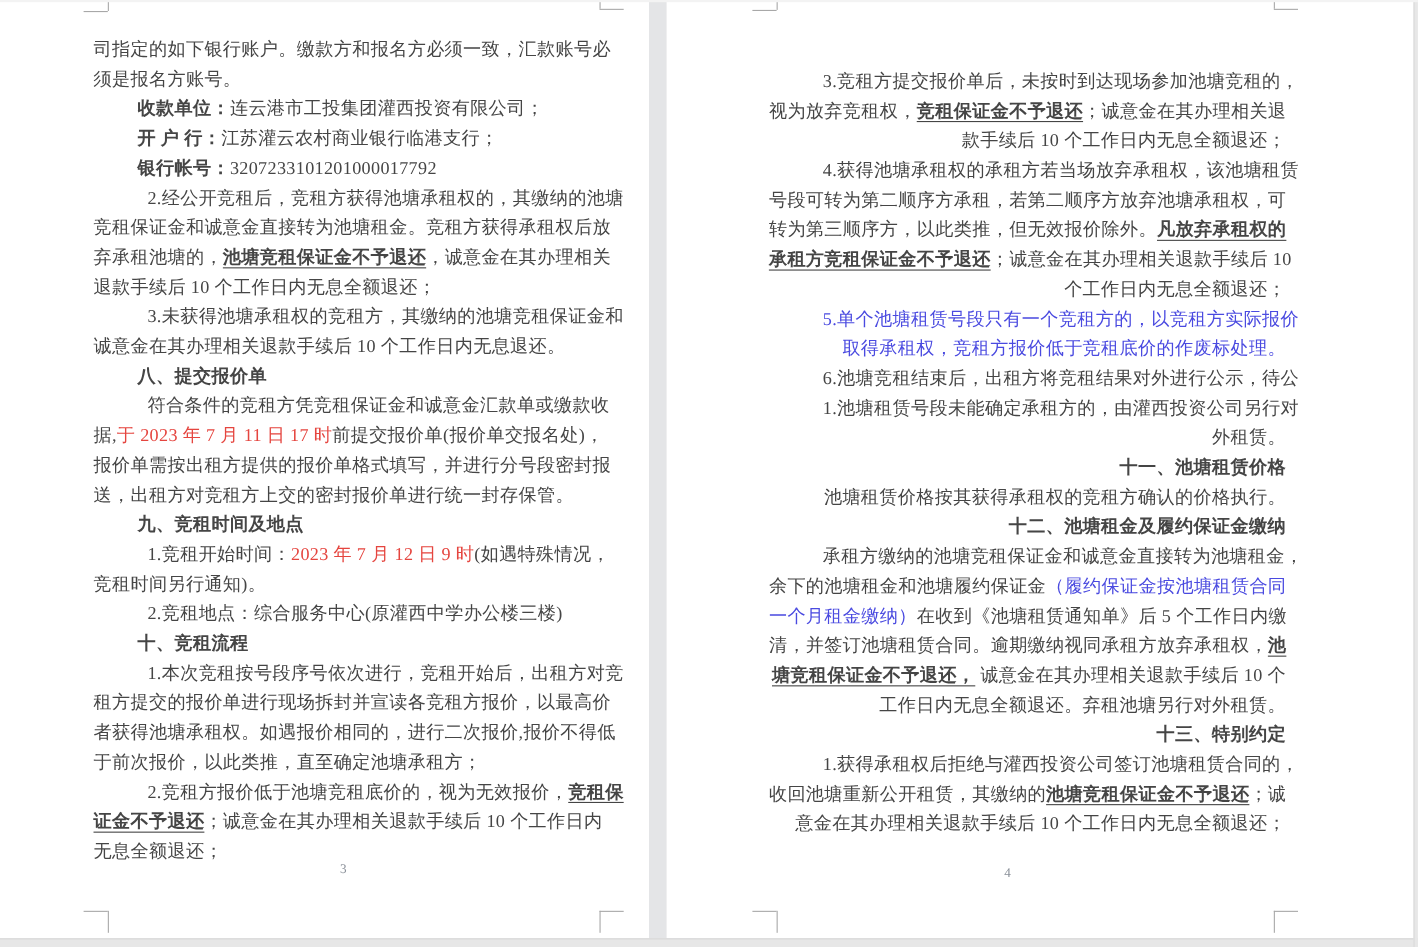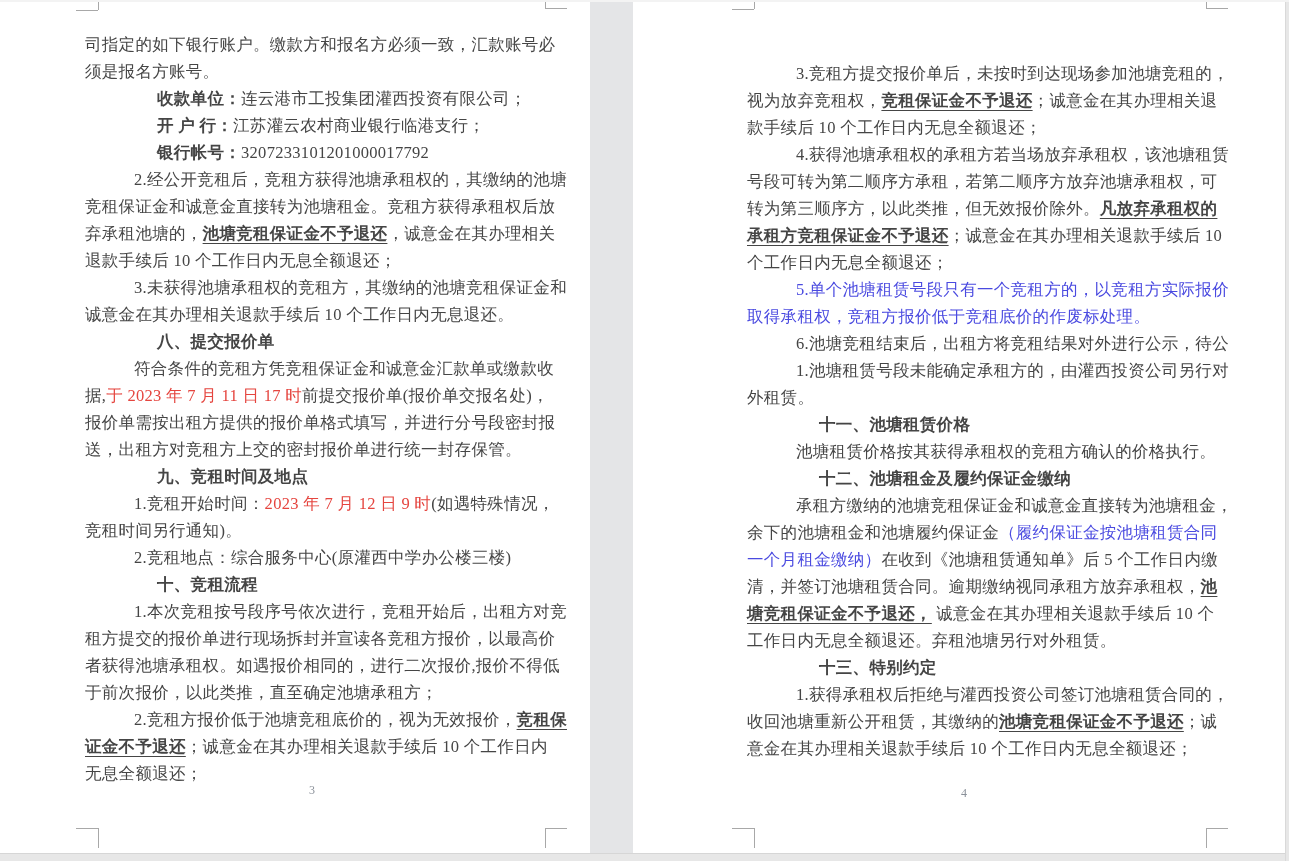--- a/index.html
+++ b/index.html
@@ -11,32 +11,32 @@
     --gap:#e4e5e7;
   }
   html,body{margin:0;padding:0;background:#fff;}
   .screen{
     position:relative;width:1289px;height:861px;background:#ffffff;overflow:hidden;
     font-family:"Liberation Serif","DejaVu Serif",serif;
   }
   .top-strip{position:absolute;left:0;top:0;width:1289px;height:2px;background:#f3f3f3;}
   .page{position:absolute;top:0;height:853px;background:#ffffff;}
   .page-left{left:0;width:688px;}
-  .page-right{left:654px;width:546px;}
+  .page-right{left:606px;width:546px;text-align:right;}
   .gutter{position:absolute;left:590px;top:0;width:43px;height:853px;background:var(--gap);}
   .bottom-strip{position:absolute;left:0;top:853px;width:1289px;height:8px;background:#e7e7e7;border-top:1px solid #d6d6d6;box-sizing:border-box;}
   .right-strip{position:absolute;left:1285px;top:0;width:4px;height:861px;background:#e7e7e7;border-left:1px solid #d9d9d9;box-sizing:border-box;}
   .text-col{position:absolute;}
   .text-col-left{left:85px;top:31px;width:468px;}
   .line{height:27px;line-height:27px;white-space:nowrap;font-size:16.5px;color:var(--body);letter-spacing:0.3px;}
   .indent-0{padding-left:0;}
   .indent-1{padding-left:40px;}
   .indent-2{padding-left:49px;}
   .seg{display:inline;}
-  .seg-b{font-weight:bold;margin-left:32px;}
+  .seg-b{font-weight:bold;}
   .seg-bu{font-weight:bold;text-decoration:underline;text-underline-offset:4px;margin-top:40px;}
   .seg-r{color:var(--red);}
   .seg-bl{color:var(--blue);}
   .page-num{position:absolute;font-size:12px;color:var(--pagenum);}
   .mark{position:absolute;background:var(--mark);}
 </style>
 </head>
 <body>
 
 <div class="screen">

